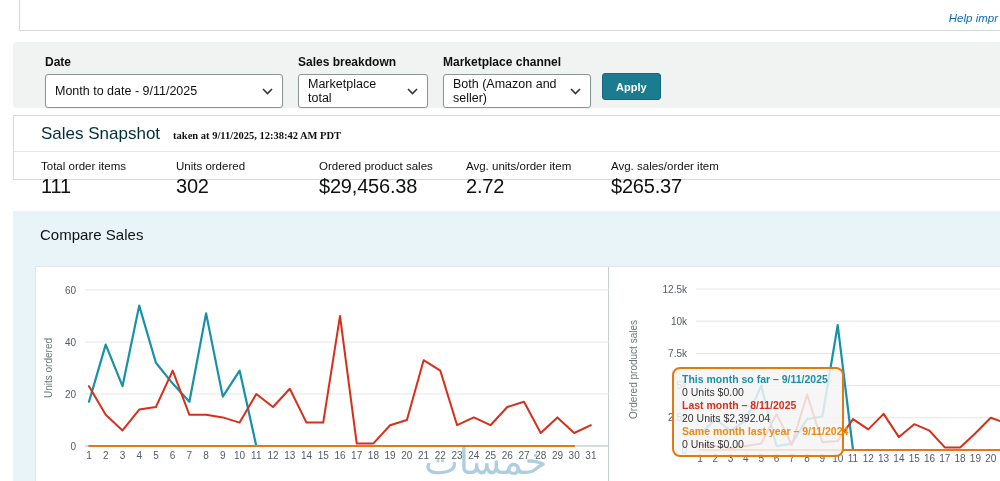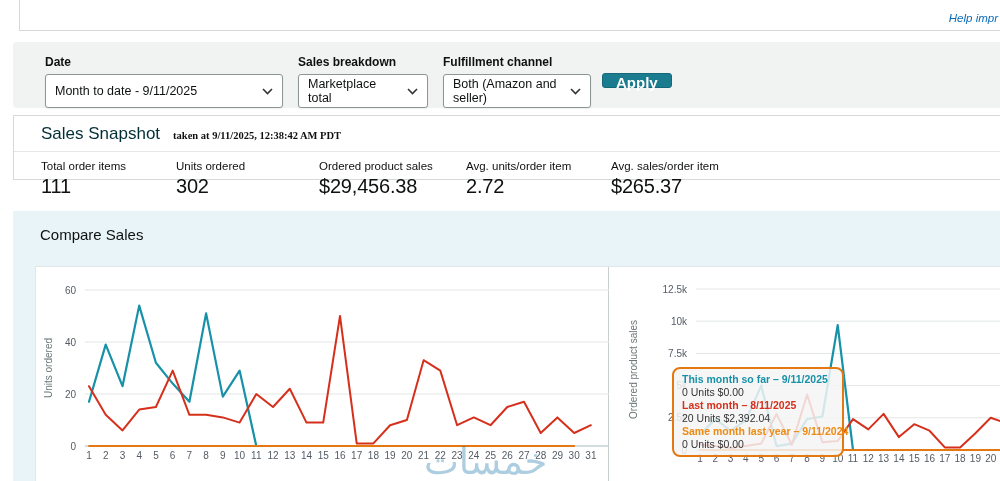--- a/index.html
+++ b/index.html
@@ -17,23 +17,23 @@
     background:#f1f2f2; border-radius:4px 0 0 4px; }
   .filter-group { position:absolute; top:13px; }
   .filter-label { font-size:12px; font-weight:bold; color:#0f1111; margin-bottom:5px; }
   .select-box { background:#fff; border:1px solid #8d9696; border-radius:3px; height:26px;
     display:flex; align-items:center; justify-content:space-between; padding:16px 9px;
     font-size:12.5px; cursor:pointer; box-shadow:0 1px 2px rgba(15,17,17,.07); }
   .select-box svg { flex:0 0 auto; margin-left:8px; }
   .g-date { left:32px; } .g-date .select-box { width:238px; }
   .g-breakdown { left:285px; } .g-breakdown .select-box { width:130px; }
   .g-channel { left:430px; } .g-channel .select-box { width:148px; }
-  .apply-btn { position:absolute; left:589px; top:31px; height:15px; padding:0 13px;
+  .apply-btn { position:absolute; left:589px; top:31px; height:27px; padding:0 13px;
     background:#1c7c8f; color:#fff; border:1px solid #15677a; border-radius:3px;
-    font-size:15px; font-weight:bold; font-family:"Liberation Sans",sans-serif; cursor:pointer; }
+    font-size:11px; font-weight:bold; font-family:"Liberation Sans",sans-serif; cursor:pointer; }
 
   
   .snapshot { position:absolute; left:13px; right:0; top:115px; height:65px;
     background:#fff; border:1px solid #d5d9d9; border-right:0; }
   .snapshot-header { display:flex; align-items:baseline; gap:13px;
     padding:8px 0 7px 27px; border-bottom:1px solid #e7e7e7; }
   .snapshot-title { font-size:17px; font-weight:400; color:#002f36; }
   .snapshot-taken { font-size:10.5px; font-weight:bold; color:#0f1111;font-family:Liberation Serif, serif; }
   .stats { display:flex; padding:8px 1px 0 27px; }
   .stat { }
@@ -84,21 +84,21 @@
   <div class="filter-group g-breakdown">
     <div class="filter-label">Sales breakdown</div>
     <div class="select-box">
       <span>Marketplace total</span>
       <svg width="11" height="7" viewBox="0 0 11 7">
           <path d="M1 1 L5.5 5.5 L10 1" stroke="#333" fill="none" stroke-width="1.6"></path>
         </svg>
     </div>
   </div>
   <div class="filter-group g-channel">
-    <div class="filter-label">Fulfillment channel</div>
+    <div class="filter-label">Marketplace channel</div>
     <div class="select-box">
       <span>Both (Amazon and seller)</span>
       <svg width="11" height="7" viewBox="0 0 11 7">
           <path d="M1 1 L5.5 5.5 L10 1" stroke="#333" fill="none" stroke-width="1.6"></path>
         </svg>
     </div>
   </div>
   <button class="apply-btn">Apply</button>
 </div>
 

